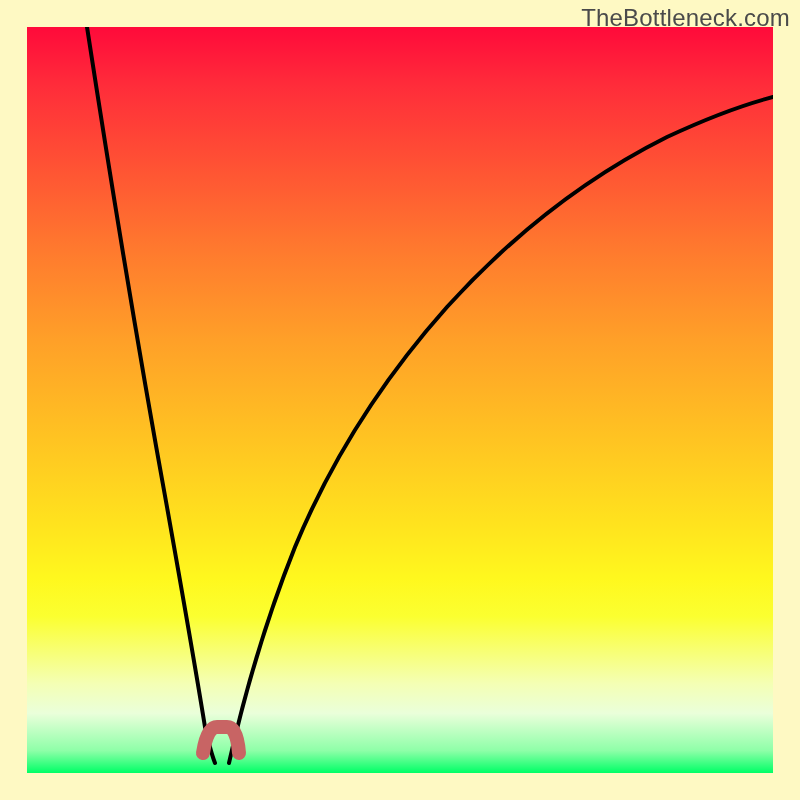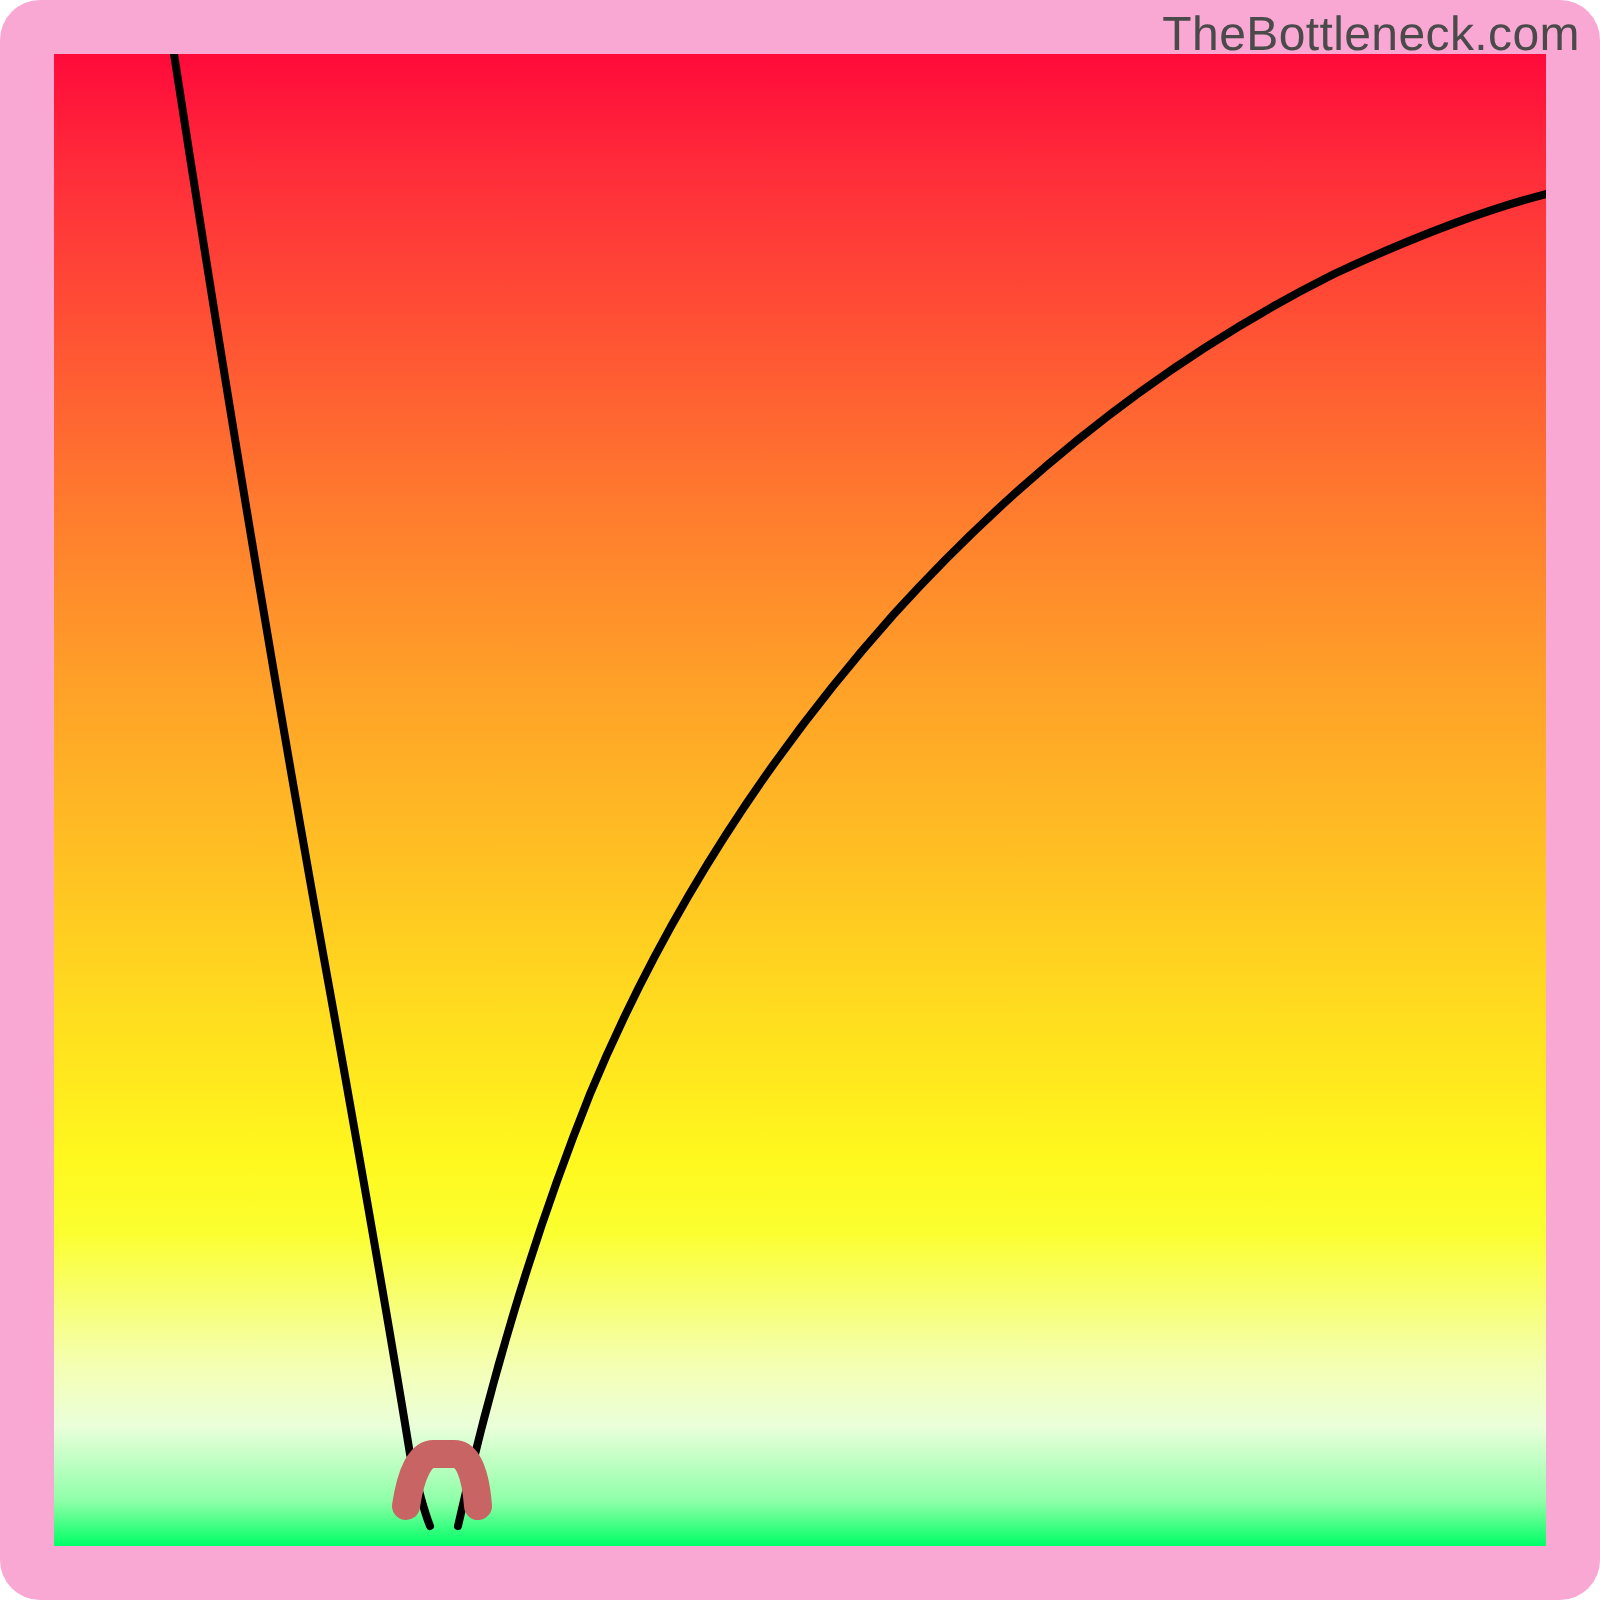--- a/index.html
+++ b/index.html
@@ -7,22 +7,21 @@
     padding: 0;
     width: 800px;
     height: 800px;
     overflow: hidden;
     font-family: Arial, Helvetica, sans-serif;
   }
   .stage {
     position: relative;
     width: 800px;
     height: 800px;
-    background: #f9a8d4;
-    border-radius: 20px;
+    background: #fef9c3;
   }
   .plot-frame {
     position: absolute;
     left: 27px;
     top: 27px;
     width: 746px;
     height: 746px;
     background: linear-gradient(to bottom,
       #ff0a3a 0%,
       #ff2d3a 8%,

